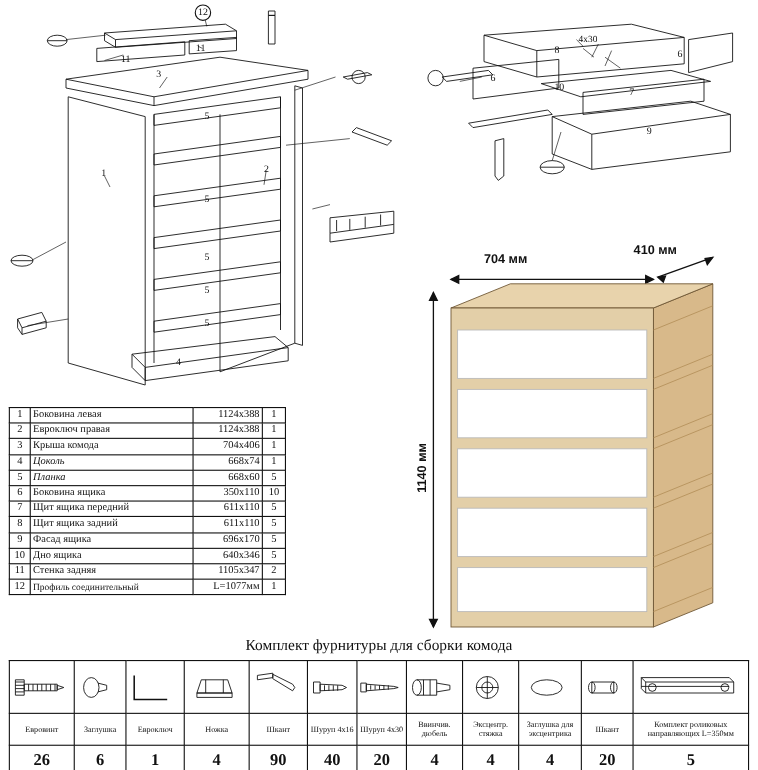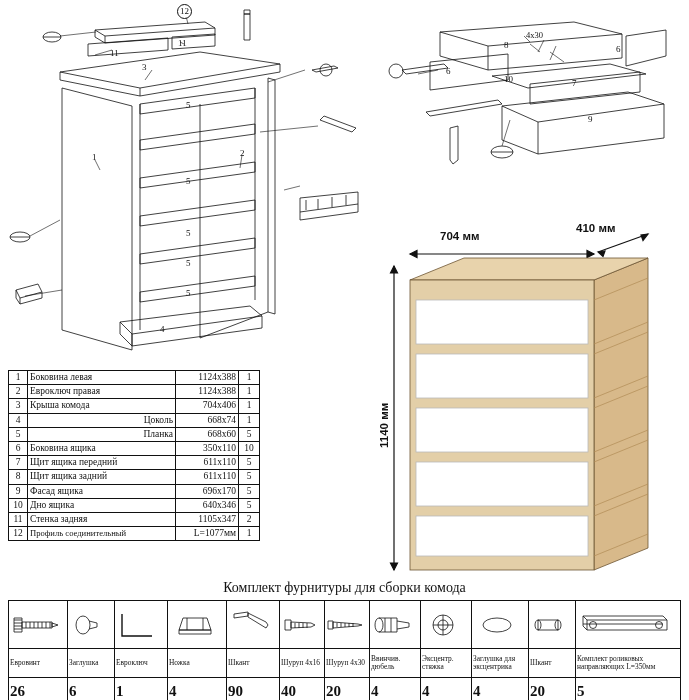--- a/index.html
+++ b/index.html
@@ -26,34 +26,34 @@
   
   .parts-table{
     position:absolute;left:8px;top:370px;width:252px;
     border-collapse:collapse;font-size:9.5px;
   }
   .parts-table td{
     border:1px solid #111;padding:0 2px;height:13.2px;line-height:13px;
   }
   .pt-idx{width:14px;text-align:center;}
   .pt-name{text-align:left;}
-  .pt-name.indent{text-align:right;}
+  .pt-name.indent{text-align:left;font-style:italic;}
   .pt-size{width:58px;text-align:right;}
   .pt-qty{width:16px;text-align:center;}
 
   
   .hw-title{
     position:absolute;left:0;top:580px;width:689px;text-align:center;
     font-size:14px;font-family:"Liberation Serif", serif;
   }
   .hw-table{
     position:absolute;left:8px;top:600px;width:673px;
     border-collapse:collapse;
   }
-  .hw-table td{border:1px solid #111;text-align:left;vertical-align:middle;}
+  .hw-table td{border:1px solid #111;text-align:center;vertical-align:middle;}
   .hw-pic{height:45px;}
   .hw-name{height:26px;font-size:7.4px;line-height:8.4px;padding:1px;}
   .hw-qty{height:24px;font-size:15px;font-weight:bold;}
 
   
   .dim{font-family:"Liberation Sans", sans-serif;font-weight:bold;font-size:11.5px;}
   .dim-v{
     position:absolute;transform:rotate(-90deg);transform-origin:left top;
     white-space:nowrap;
   }

